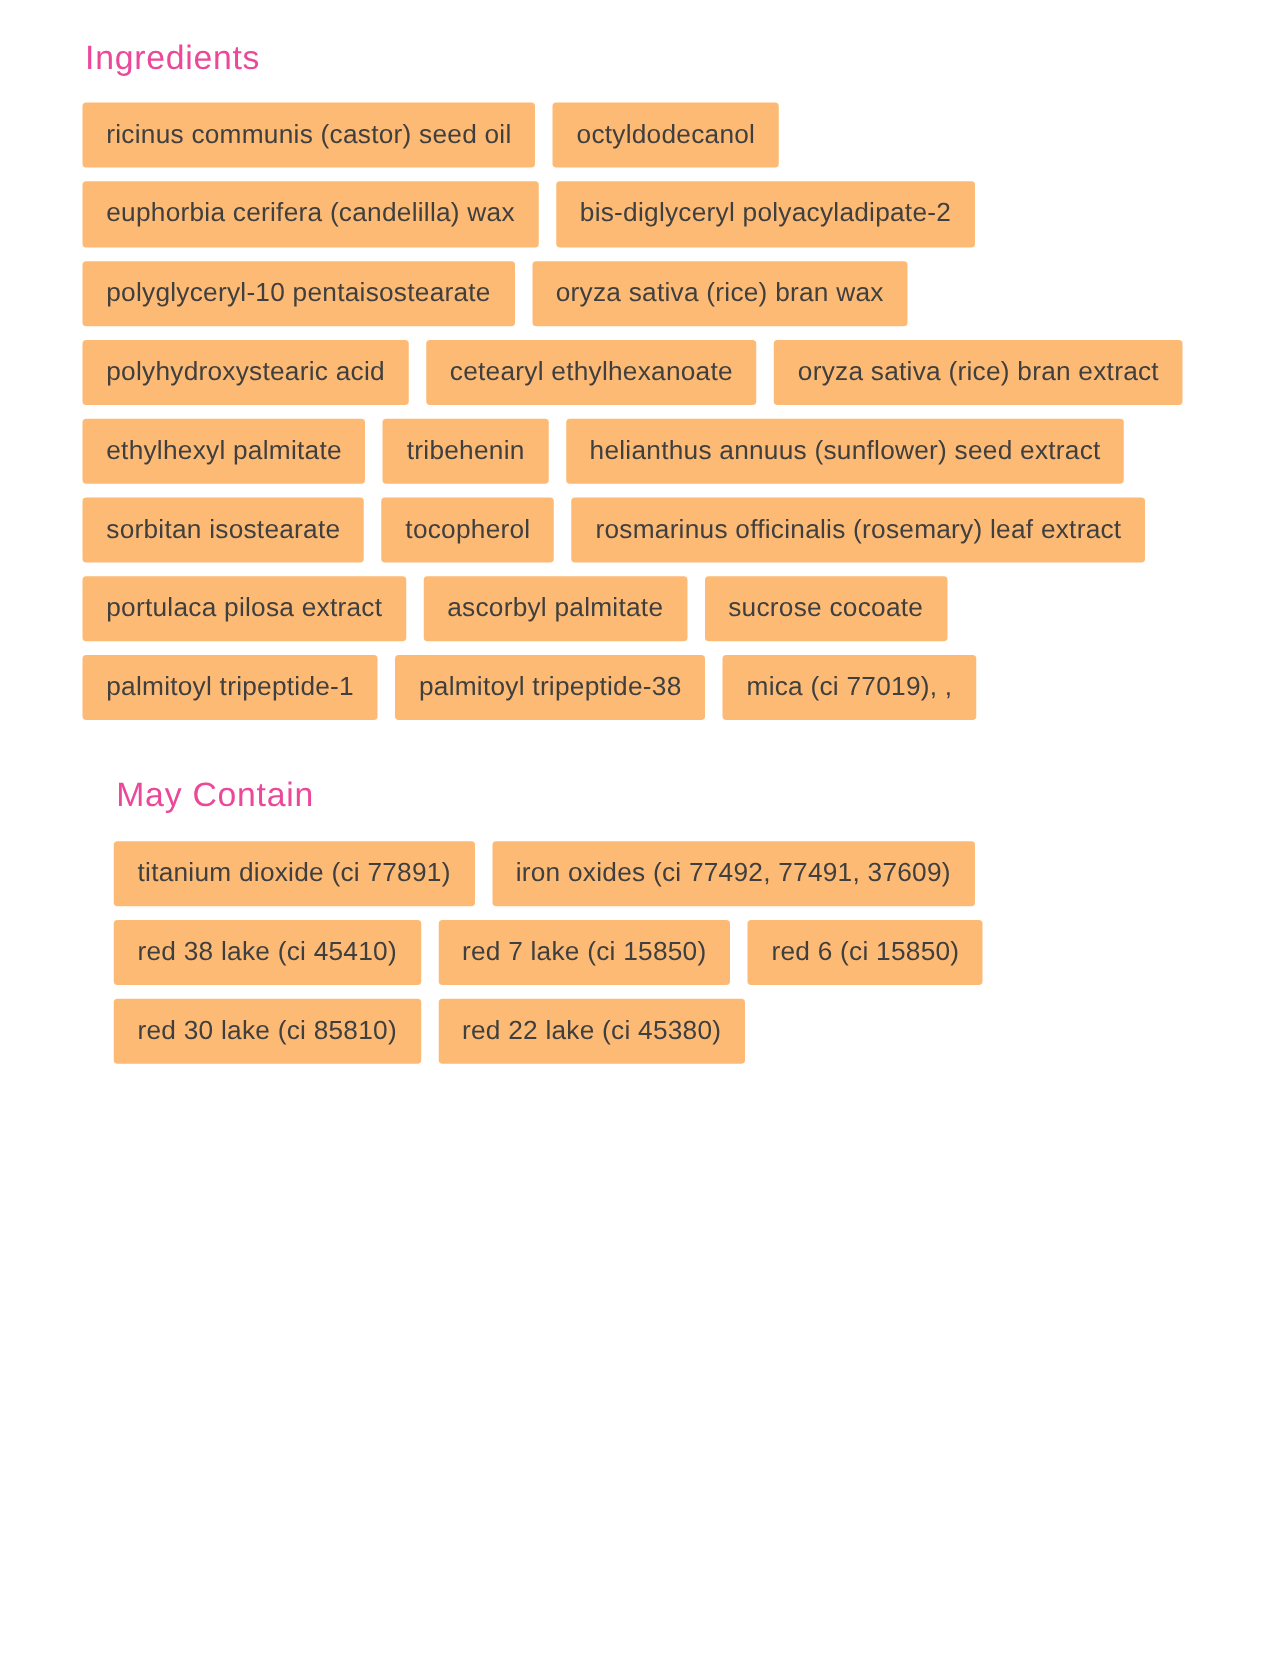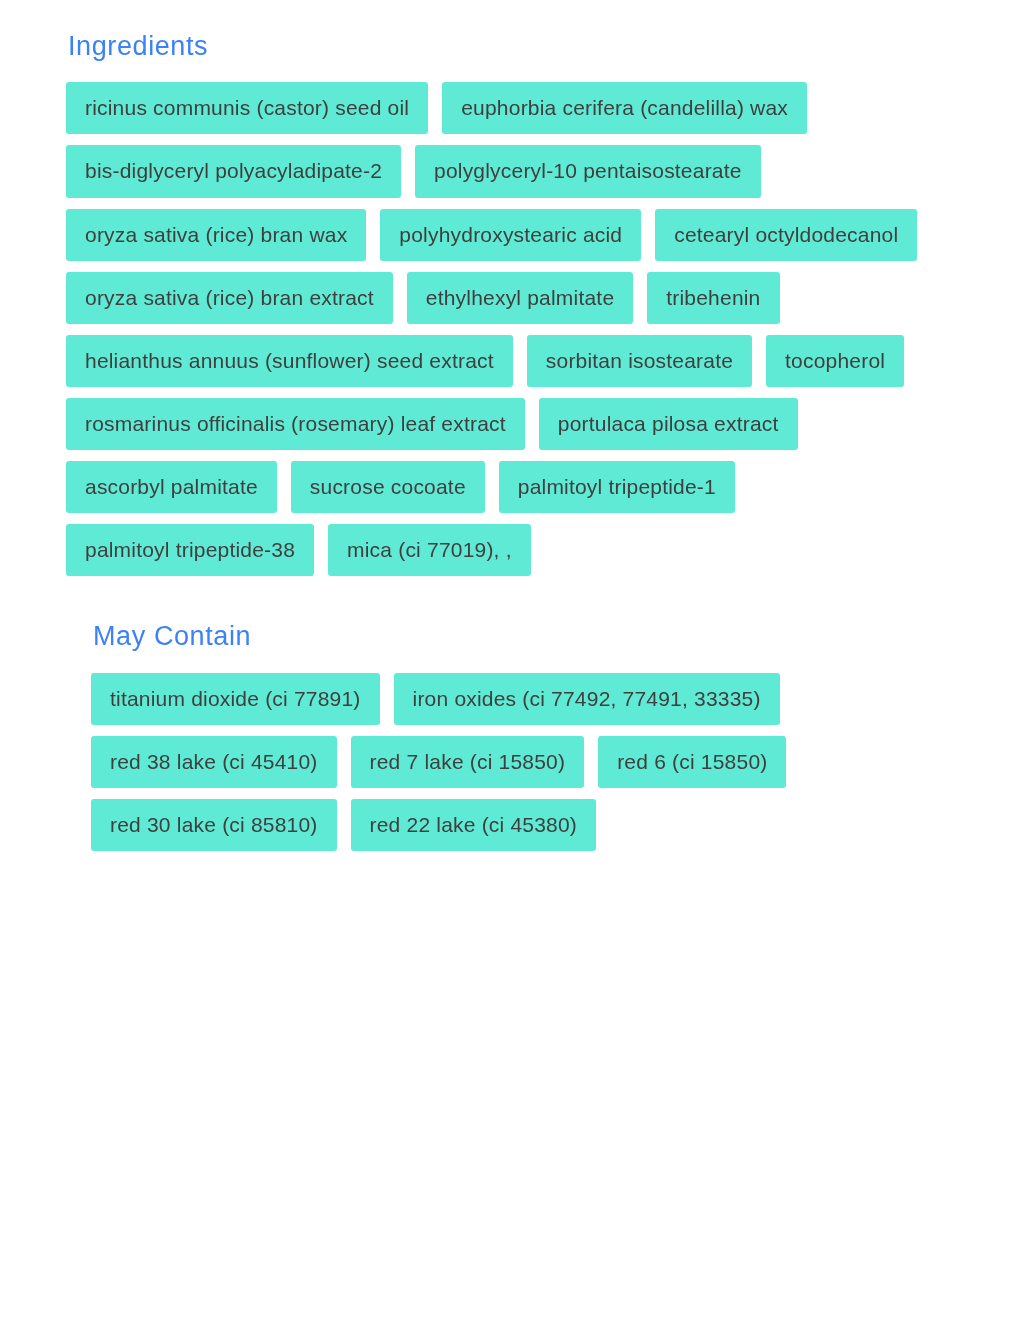--- a/index.html
+++ b/index.html
@@ -15,82 +15,83 @@
     overflow: hidden;
   }
   .page {
     padding: 30px 60px 0 66px;
     box-sizing: border-box;
   }
   .section-title {
     font-size: 27px;
     font-weight: 400;
     letter-spacing: 0.6px;
-    color: #3b82f6;
+    color: #ec4899;
     margin: 0 0 20px 2px;
     line-height: 1.2;
   }
   .section + .section {
     margin-top: 44px;
     margin-left: 25px;
   }
   .chip-list {
     display: flex;
     flex-wrap: wrap;
     gap: 11px 14px;
     align-items: flex-start;
   }
   .chip {
-    background: #5eead4;
+    background: #fdba74;
     color: #3f3f3f;
     font-size: 21px;
     line-height: 1.1;
     letter-spacing: 0.2px;
     padding: 14px 19px 15px 19px;
     border-radius: 3px;
     white-space: nowrap;
     display: inline-block;
   }
 </style>
 </head>
 <body>
 
 <div class="page">
 
   <div class="section">
     <h2 class="section-title">Ingredients</h2>
     <div class="chip-list">
       <span class="chip">ricinus communis (castor) seed oil</span>
+      <span class="chip">octyldodecanol</span>
       <span class="chip">euphorbia cerifera (candelilla) wax</span>
       <span class="chip">bis-diglyceryl polyacyladipate-2</span>
       <span class="chip">polyglyceryl-10 pentaisostearate</span>
       <span class="chip">oryza sativa (rice) bran wax</span>
       <span class="chip">polyhydroxystearic acid</span>
-      <span class="chip">cetearyl octyldodecanol</span>
+      <span class="chip">cetearyl ethylhexanoate</span>
       <span class="chip">oryza sativa (rice) bran extract</span>
       <span class="chip">ethylhexyl palmitate</span>
       <span class="chip">tribehenin</span>
       <span class="chip">helianthus annuus (sunflower) seed extract</span>
       <span class="chip">sorbitan isostearate</span>
       <span class="chip">tocopherol</span>
       <span class="chip">rosmarinus officinalis (rosemary) leaf extract</span>
       <span class="chip">portulaca pilosa extract</span>
       <span class="chip">ascorbyl palmitate</span>
       <span class="chip">sucrose cocoate</span>
       <span class="chip">palmitoyl tripeptide-1</span>
       <span class="chip">palmitoyl tripeptide-38</span>
       <span class="chip">mica (ci 77019), ,</span>
     </div>
   </div>
 
   <div class="section">
     <h2 class="section-title">May Contain</h2>
     <div class="chip-list">
       <span class="chip">titanium dioxide (ci 77891)</span>
-      <span class="chip">iron oxides (ci 77492, 77491, 33335)</span>
+      <span class="chip">iron oxides (ci 77492, 77491, 37609)</span>
       <span class="chip">red 38 lake (ci 45410)</span>
       <span class="chip">red 7 lake (ci 15850)</span>
       <span class="chip">red 6 (ci 15850)</span>
       <span class="chip">red 30 lake (ci 85810)</span>
       <span class="chip">red 22 lake (ci 45380)</span>
     </div>
   </div>
 
 </div>
 

